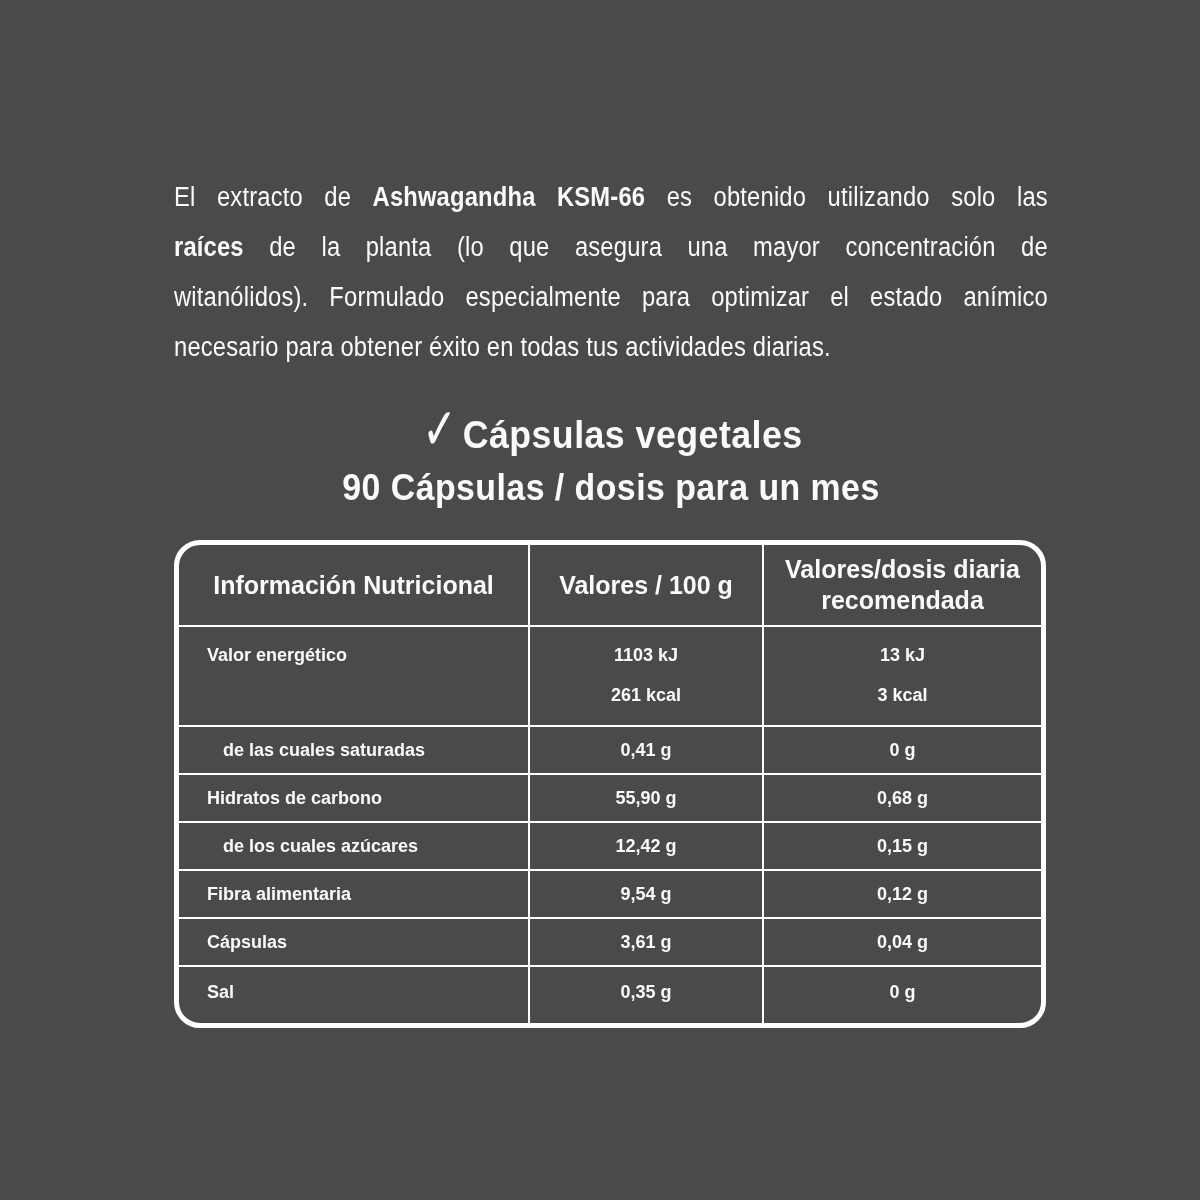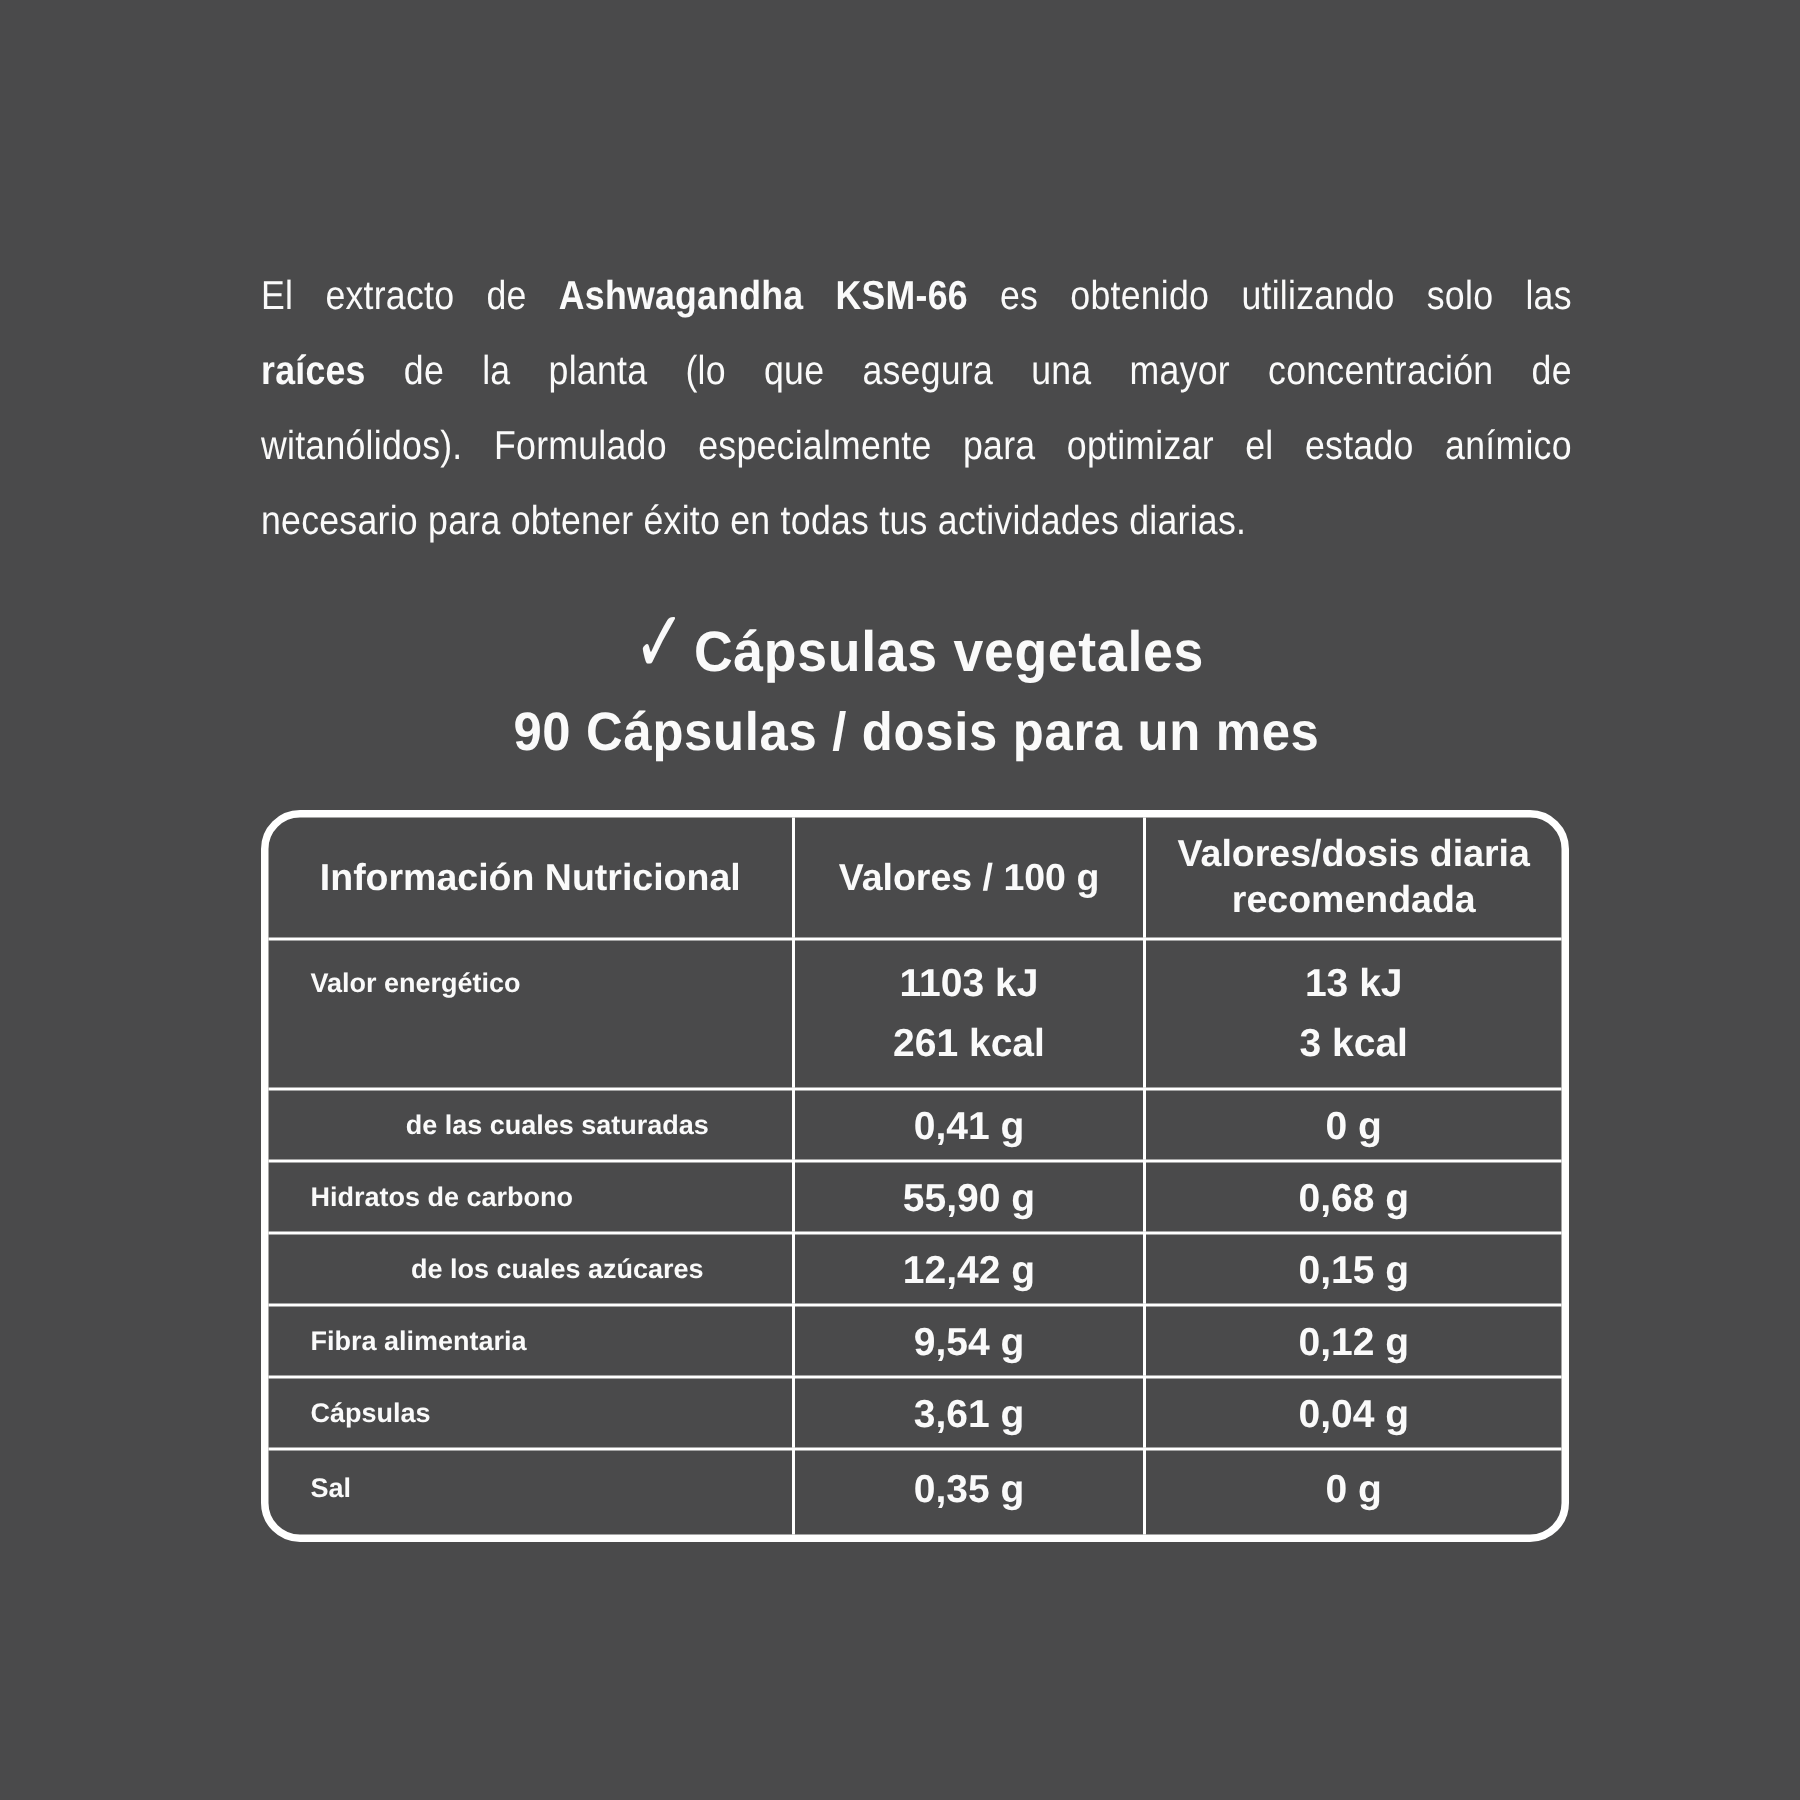--- a/index.html
+++ b/index.html
@@ -98,23 +98,23 @@
   }
   .nutrition tbody td { border-top: 2px solid #ffffff; }
   .nutrition td.label {
     font-size: 18px;
     text-align: left;
     padding-left: 28px;
     white-space: nowrap;
     vertical-align: top;
     line-height: 34px;
   }
-  .nutrition td.label.indent { padding-left: 44px; text-align: center; }
+  .nutrition td.label.indent { padding-left: 44px; }
   .nutrition td.val {
-    font-size: 26px;
+    font-size: 18px;
     text-align: center;
     white-space: pre-line;
     vertical-align: top;
     line-height: 34px;
   }
   .nutrition tr.multiline td { line-height: 40px; padding-top: 8px; padding-bottom: 10px; }
   .nutrition tbody tr:last-child td { padding-bottom: 14px; padding-top: 8px; }
 </style>
 </head>
 <body>

